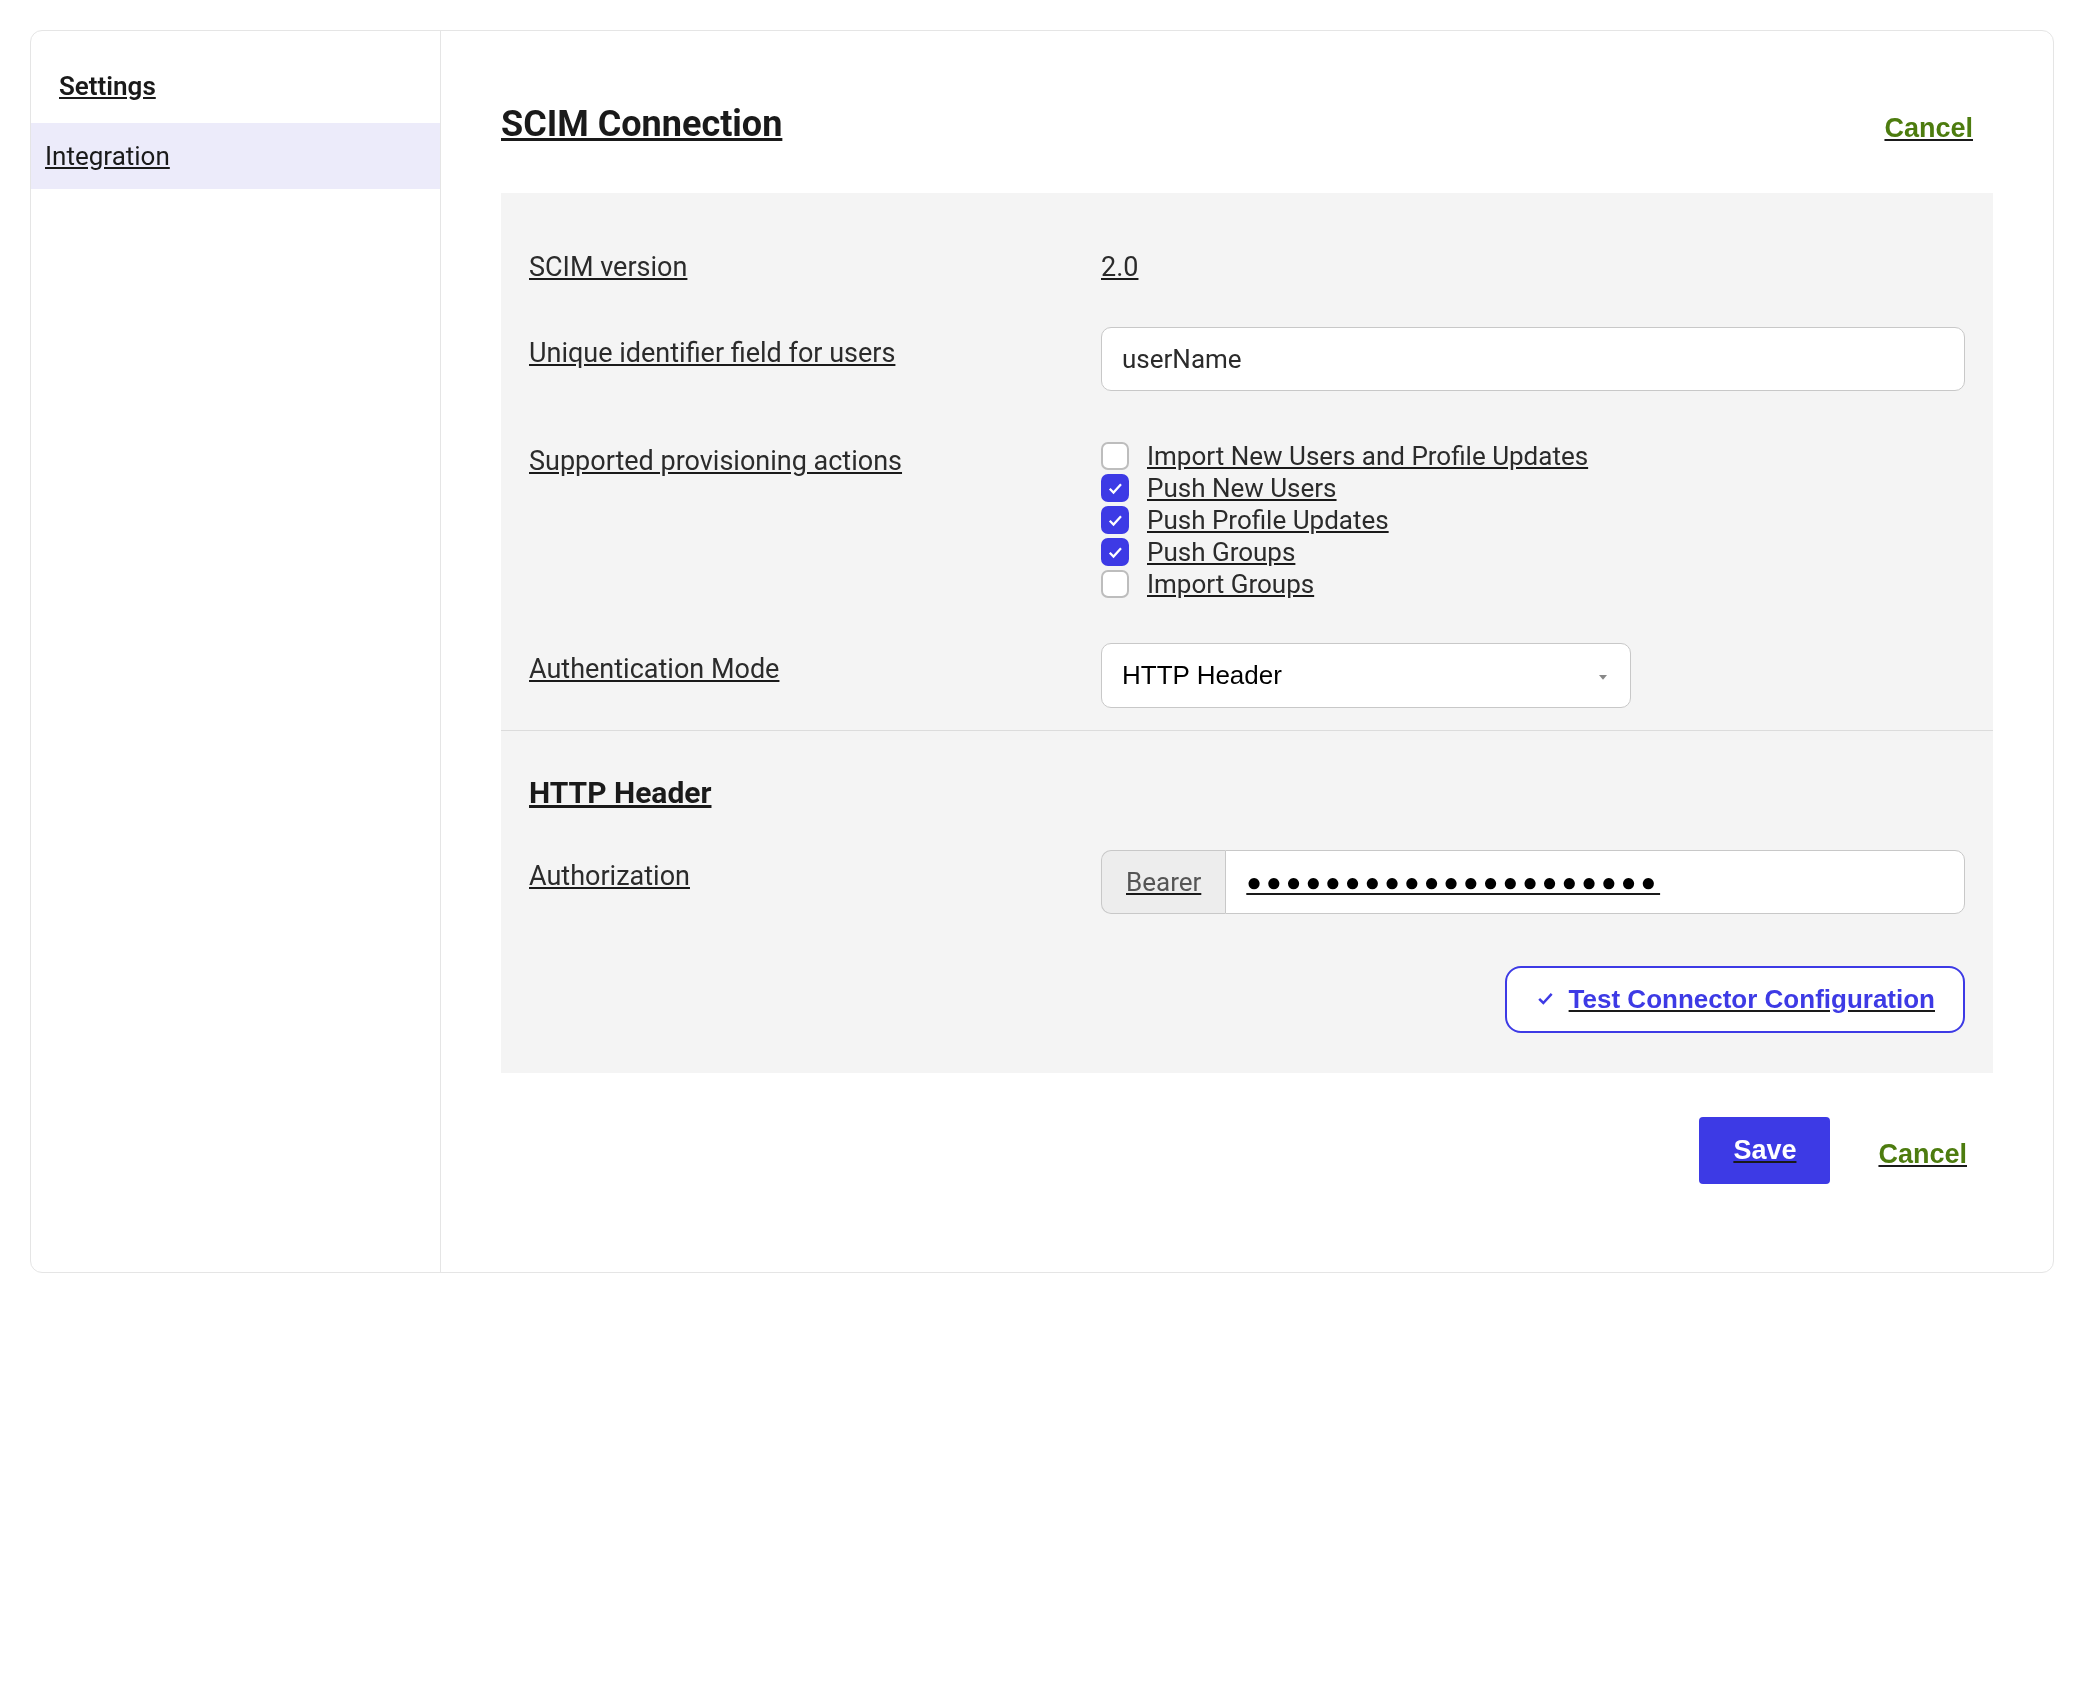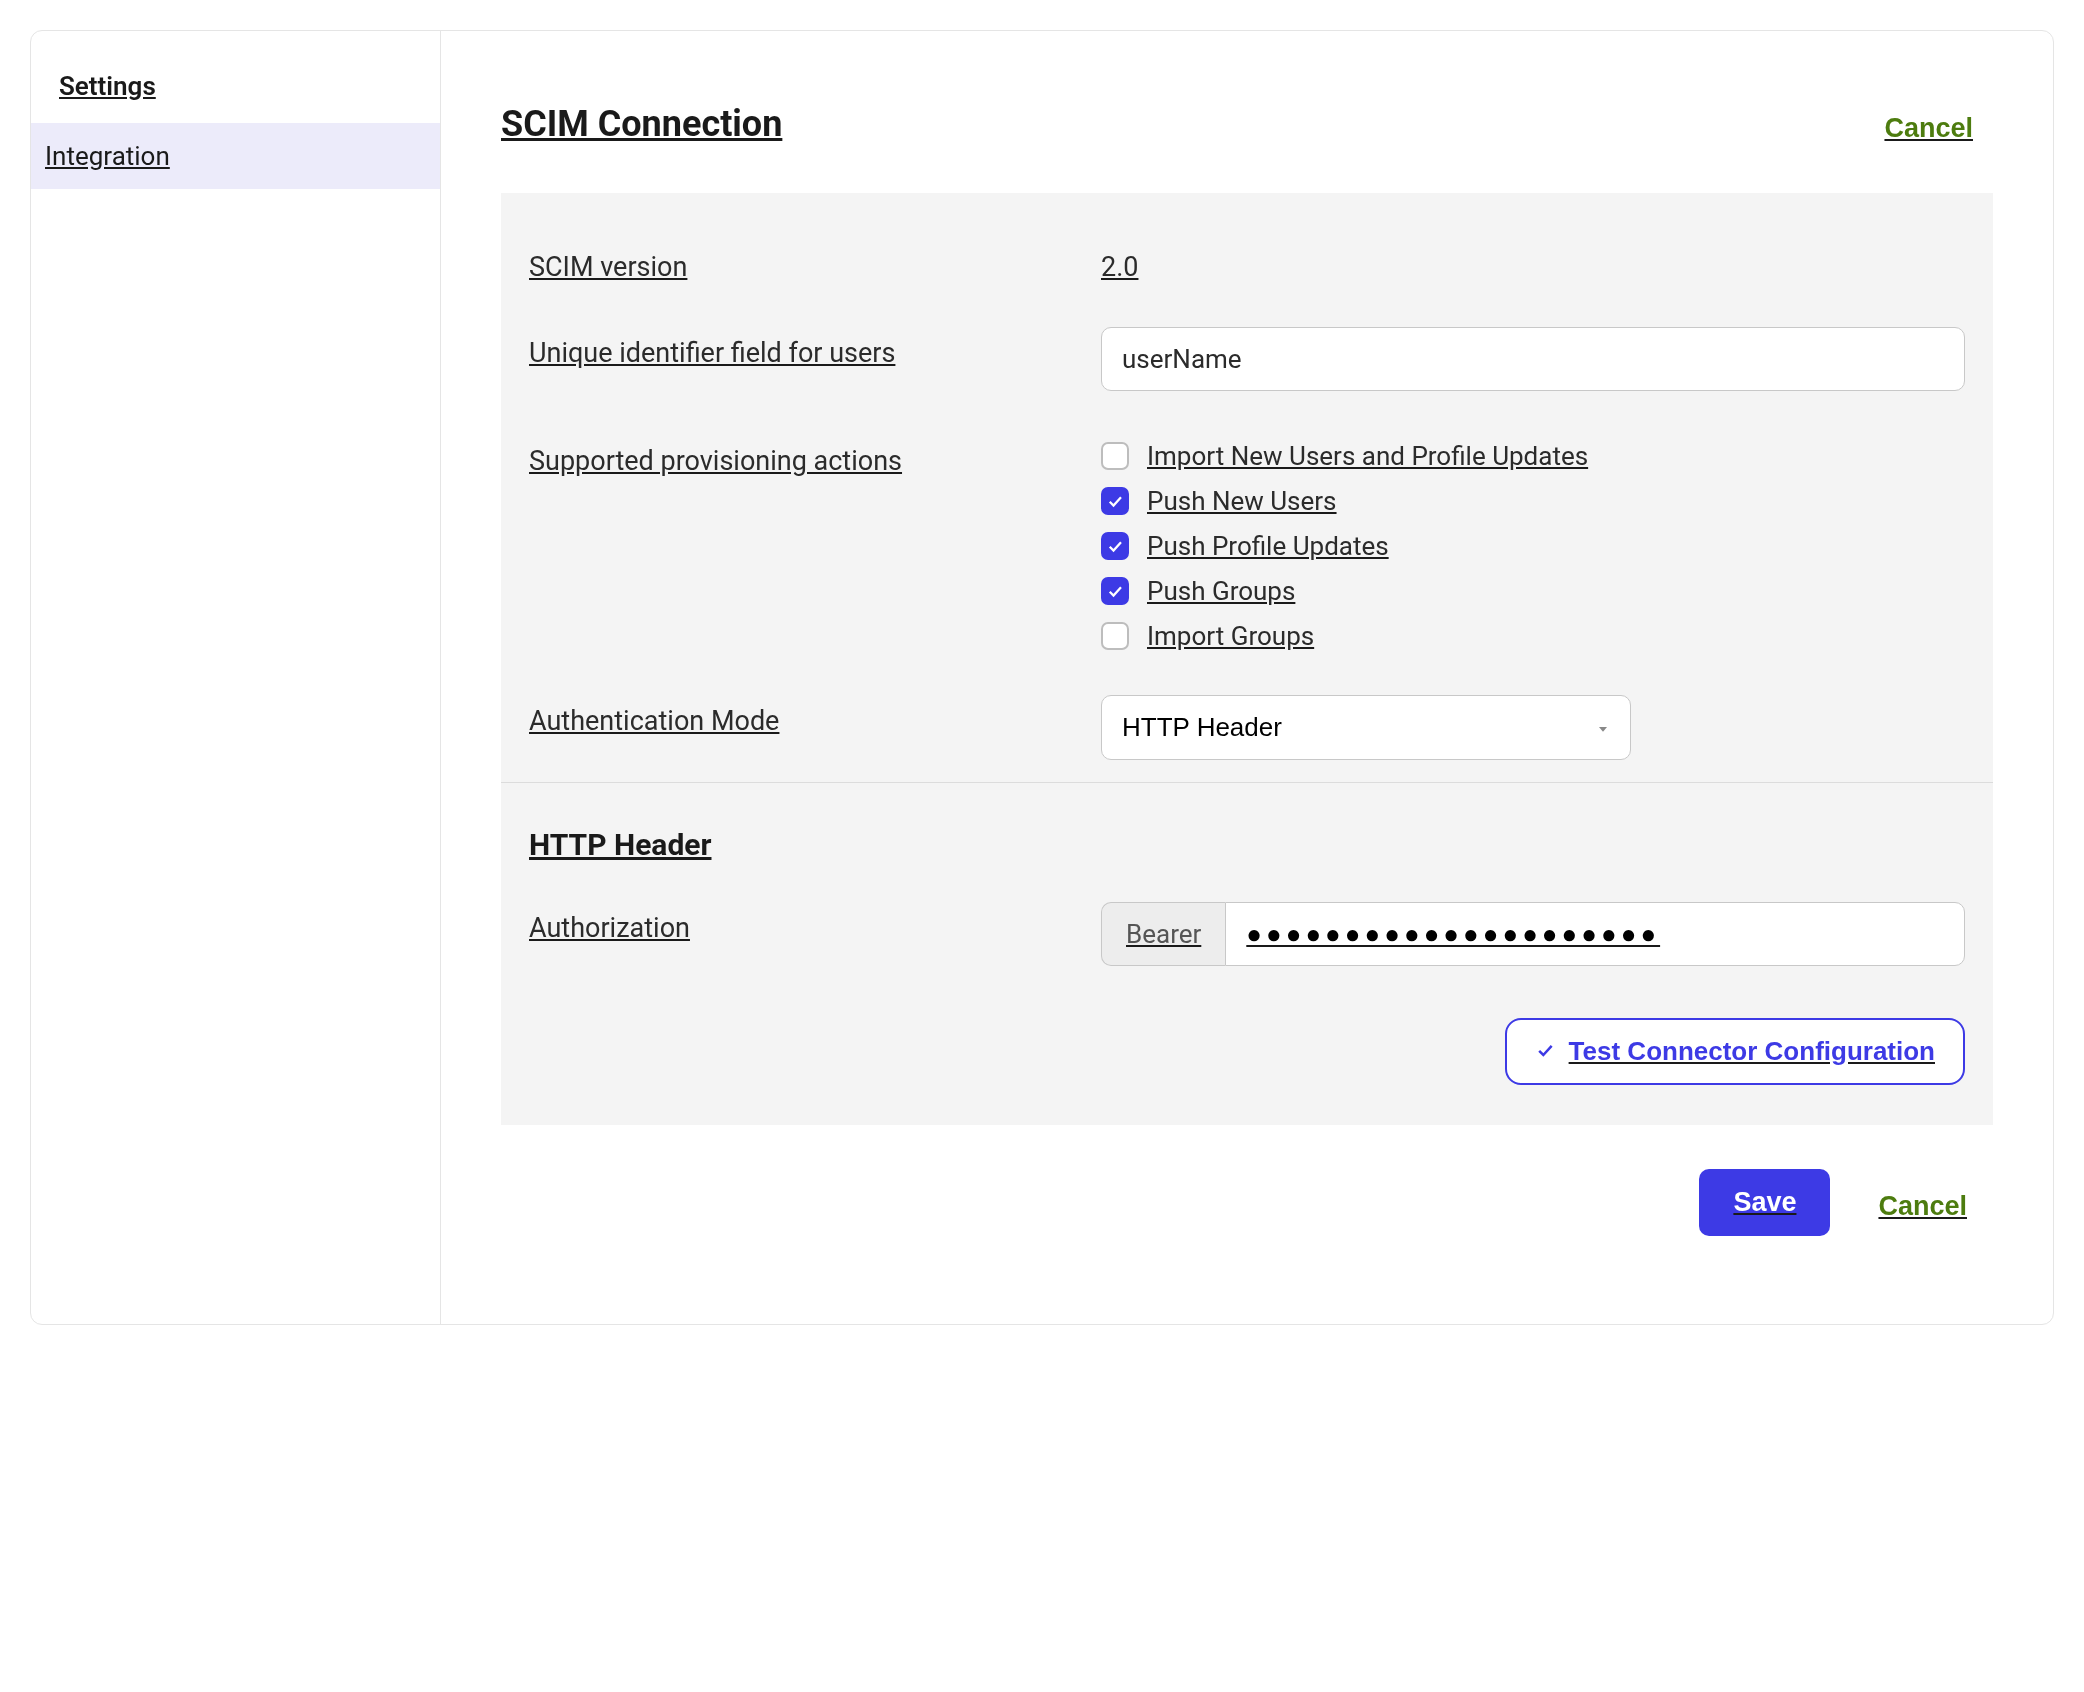--- a/index.html
+++ b/index.html
@@ -101,21 +101,21 @@
     border: 1px solid #c8c8c8;
     border-radius: 10px;
     background: #fff;
     color: #2b2b2b;
     font-family: inherit;
   }
   .text-input::placeholder { color: #555; }
   .checkbox-list {
     display: flex;
     flex-direction: column;
-    gap: 15px;
+    gap: 2px;
     padding-top: 6px;
   }
   .checkbox-row {
     display: flex;
     align-items: center;
     gap: 18px;
     font-size: 26px;
   }
   .cbox {
     width: 28px;
@@ -230,21 +230,21 @@
     gap: 48px;
     padding: 44px 26px 28px 0;
   }
   .primary-btn {
     background: #3d3ae5;
     color: #fff;
     font-size: 27px;
     font-weight: 600;
     padding: 18px 34px;
     border: none;
-    border-radius: 10px;
+    border-radius: 4px;
     cursor: pointer;
   }
 </style>
 </head>
 <body>
 
 <div class="outer">
   <div class="panel">
 
     <aside class="sidebar">

